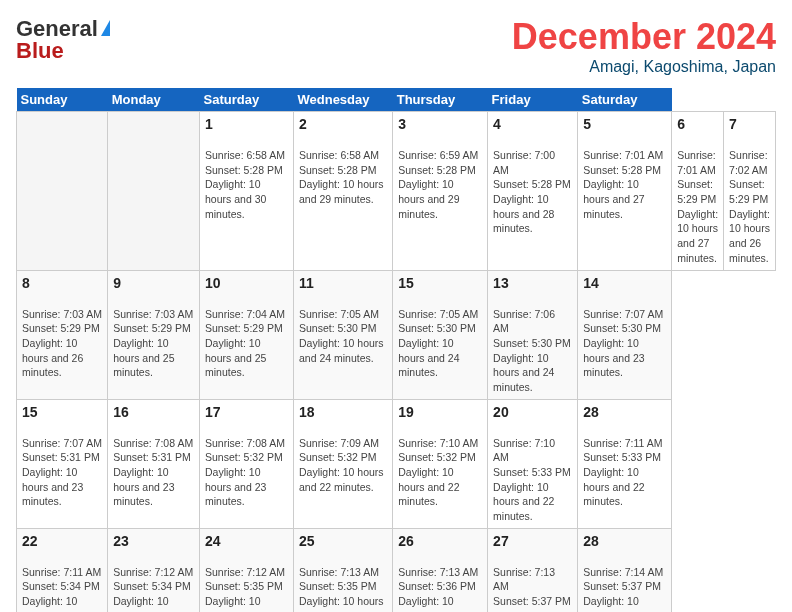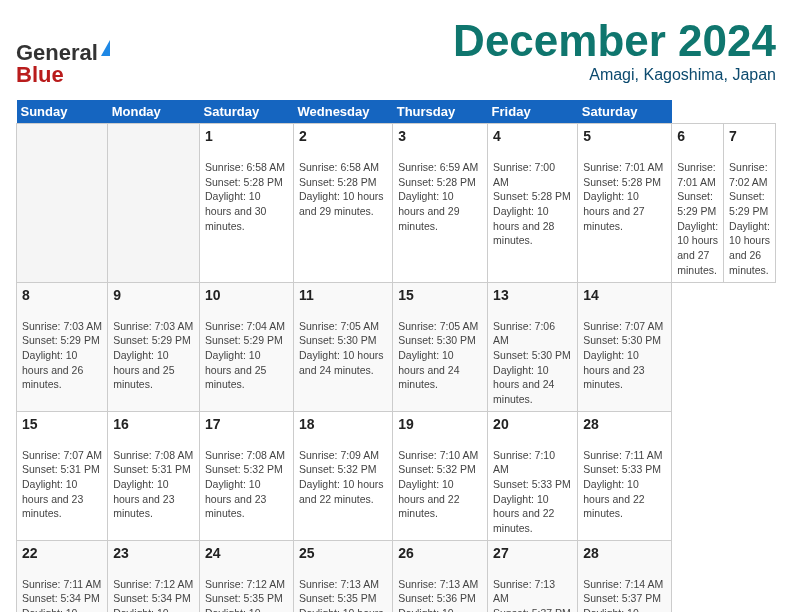--- a/index.html
+++ b/index.html
@@ -16,30 +16,29 @@
       align-items: flex-start;
       margin-bottom: 12px;
     }
     .logo {
       display: flex;
       flex-direction: column;
       align-items: flex-start;
     }
     .logo-top-row {
       display: flex;
-      align-items: flex-start;
-      margin-top: 24px;
+      align-items: center;
     }
     .title-area {
       text-align: right;
     }
     .month-title {
-      font-size: 44px;
+      font-size: 36px;
       font-weight: bold;
-      color: #0f766e;
+      color: #ef4444;
     }
     .location-title {
       font-size: 16px;
       color: #0c4a6e;
     }
     .calendar-table {
       width: 100%;
       border-collapse: collapse;
       font-size: 11px;
     }

